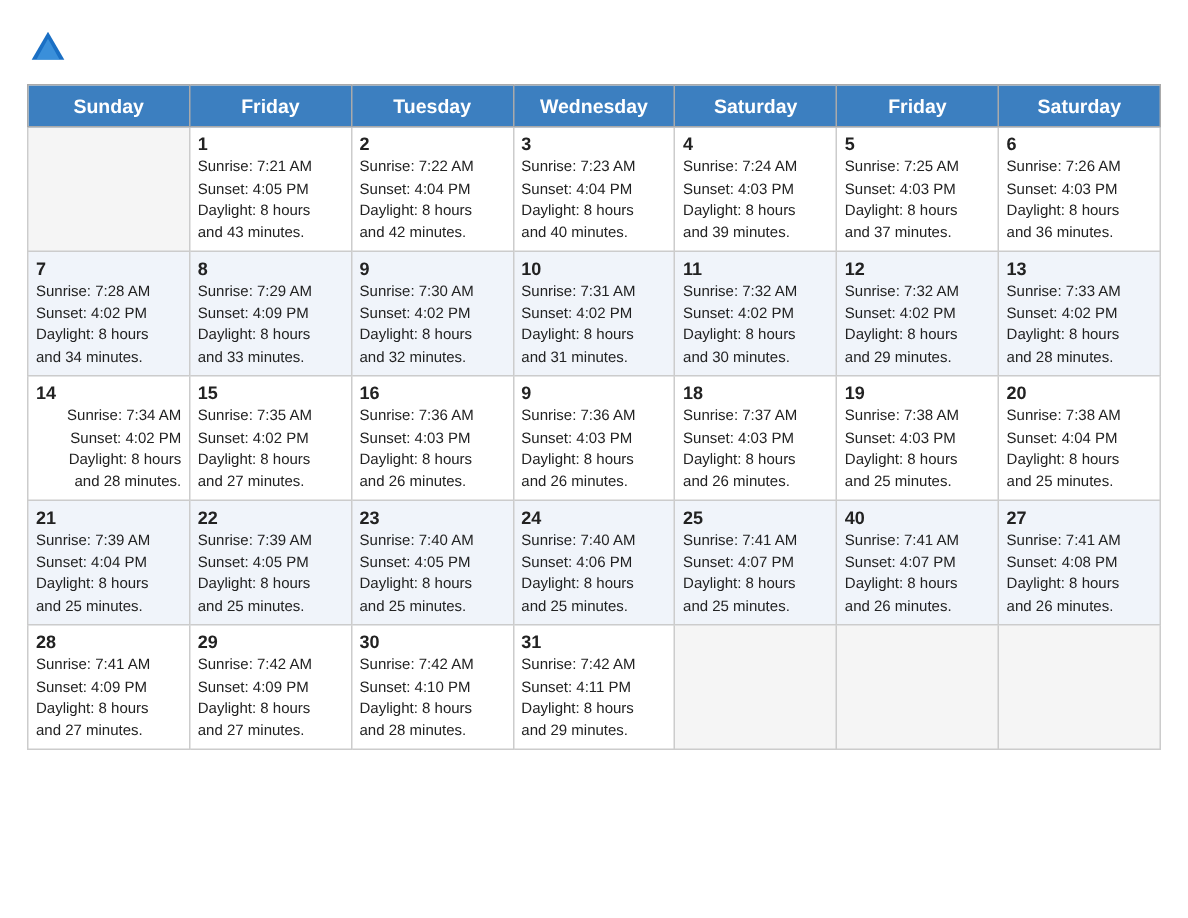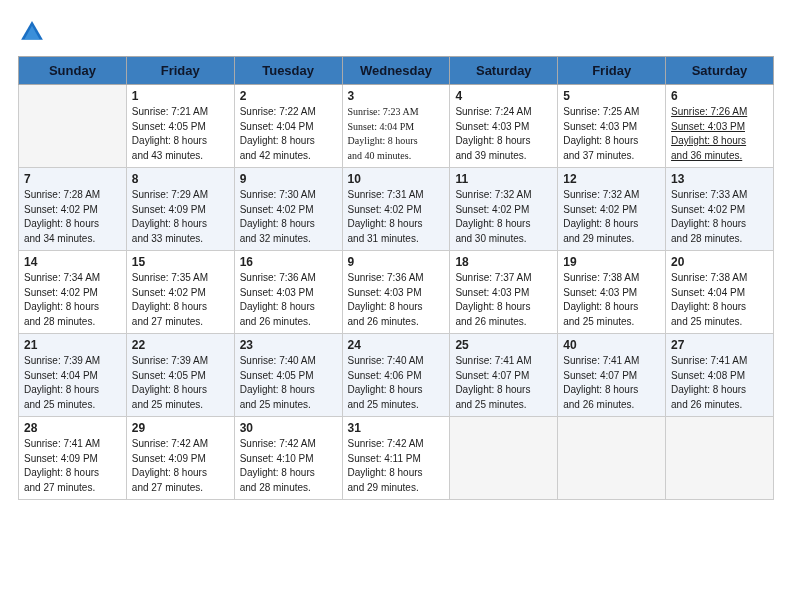--- a/index.html
+++ b/index.html
@@ -55,21 +55,21 @@
       color: #444;
       font-weight: normal;
     }
     .calendar {
       width: 100%;
       border-collapse: collapse;
       table-layout: fixed;
     }
     .calendar th {
       background: #3c7fc0;
-      color: #0f172a;
+      color: #ffffff;
       font-size: 13px;
       font-weight: bold;
       padding: 6px 4px;
       text-align: center;
       border: 1px solid #aaa;
     }
     .calendar td {
       vertical-align: top;
       border: 1px solid #ccc;
       padding: 4px 5px;
@@ -148,42 +148,42 @@
           </td>
           <td>
             <span class="day-number">2</span>
             <div class="cell-content" style="white-space: pre-line;">Sunrise: 7:22 AM
 Sunset: 4:04 PM
 Daylight: 8 hours
 and 42 minutes.</div>
           </td>
           <td>
             <span class="day-number">3</span>
-            <div class="cell-content" style="white-space: pre-line; font-family: Liberation Serif, serif;">Sunrise: 7:23 AM
+            <div class="cell-content" style="white-space: pre-line;">Sunrise: 7:23 AM
 Sunset: 4:04 PM
 Daylight: 8 hours
 and 40 minutes.</div>
           </td>
           <td>
             <span class="day-number">4</span>
             <div class="cell-content" style="white-space: pre-line;">Sunrise: 7:24 AM
 Sunset: 4:03 PM
 Daylight: 8 hours
 and 39 minutes.</div>
           </td>
           <td>
             <span class="day-number">5</span>
             <div class="cell-content" style="white-space: pre-line;">Sunrise: 7:25 AM
 Sunset: 4:03 PM
 Daylight: 8 hours
 and 37 minutes.</div>
           </td>
           <td>
             <span class="day-number">6</span>
-            <div class="cell-content" style="white-space: pre-line; text-decoration: underline;">Sunrise: 7:26 AM
+            <div class="cell-content" style="white-space: pre-line;">Sunrise: 7:26 AM
 Sunset: 4:03 PM
 Daylight: 8 hours
 and 36 minutes.</div>
           </td>
         </tr>
         <tr class="row-even">
           <td>
             <span class="day-number">7</span>
             <div class="cell-content" style="white-space: pre-line;">Sunrise: 7:28 AM
 Sunset: 4:02 PM
@@ -229,21 +229,21 @@
             <span class="day-number">13</span>
             <div class="cell-content" style="white-space: pre-line;">Sunrise: 7:33 AM
 Sunset: 4:02 PM
 Daylight: 8 hours
 and 28 minutes.</div>
           </td>
         </tr>
         <tr class="row-odd">
           <td>
             <span class="day-number">14</span>
-            <div class="cell-content" style="white-space: pre-line;">Sunrise: 7:34 AM
+            <div class="cell-content" style="white-space: pre-line; text-align: right;">Sunrise: 7:34 AM
 Sunset: 4:02 PM
 Daylight: 8 hours
 and 28 minutes.</div>
           </td>
           <td>
             <span class="day-number">15</span>
             <div class="cell-content" style="white-space: pre-line;">Sunrise: 7:35 AM
 Sunset: 4:02 PM
 Daylight: 8 hours
 and 27 minutes.</div>

